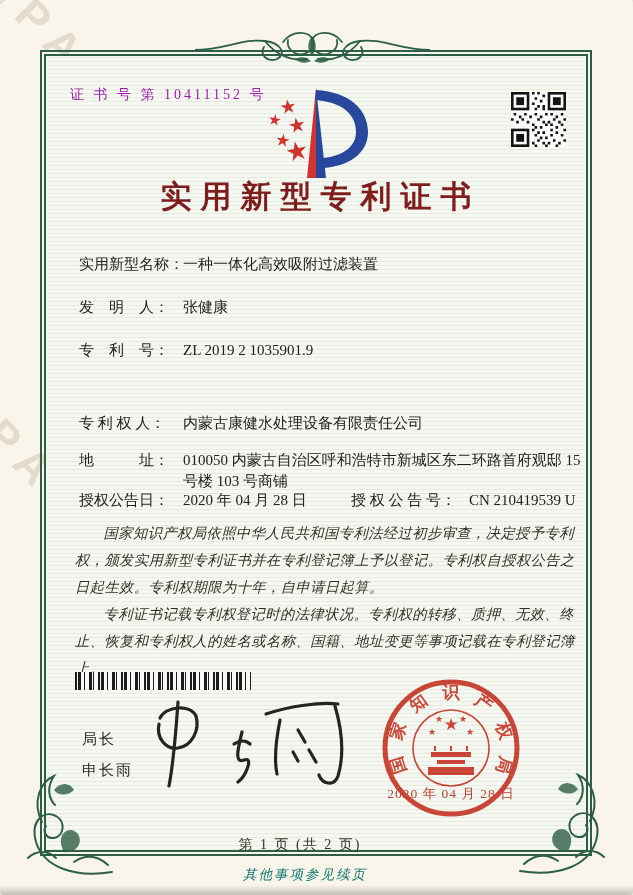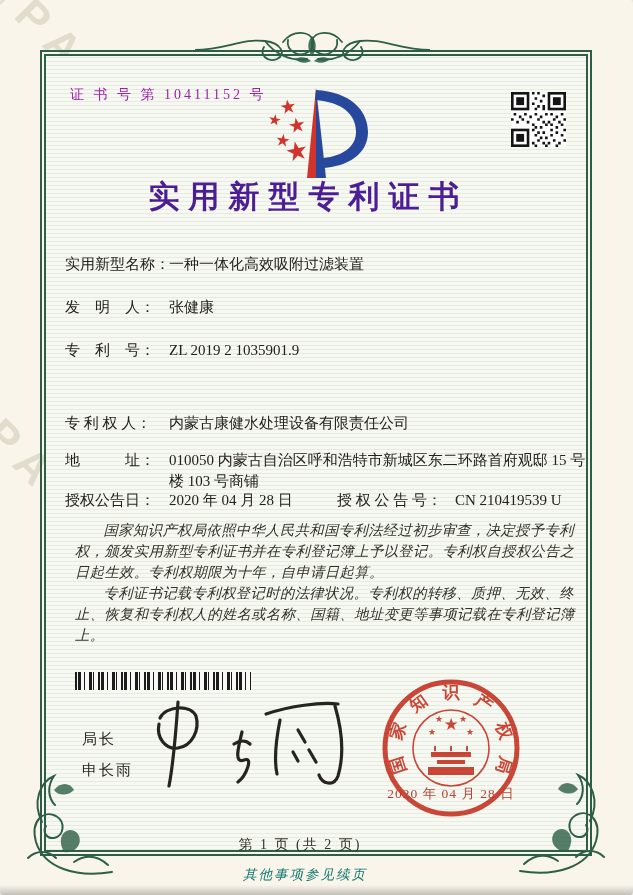--- a/index.html
+++ b/index.html
@@ -15,30 +15,30 @@
   .frame{position:absolute;left:40px;top:50px;width:552px;height:806px;
          border:2px solid #2d5f47;padding:2px;box-sizing:border-box;}
   .frame-inner{width:100%;height:100%;border:2px solid #2d5f47;box-sizing:border-box;
          background:#f6f8f1;
          background-image:repeating-linear-gradient(0deg, rgba(125,160,130,0.14) 0 1px, rgba(0,0,0,0) 1px 4px);}
   svg.ornament{position:absolute;pointer-events:none;}
   
   .cert-no{position:absolute;left:70px;top:86px;font-size:14px;letter-spacing:3px;color:#a21caf;}
   .qr{position:absolute;left:511px;top:92px;width:55px;height:55px;background:#fff;}
   .logo{position:absolute;left:250px;top:80px;}
-  .title{position:absolute;left:28px;top:176px;width:552px;text-align:center;
-         font-size:31px;font-weight:600;letter-spacing:9px;color:#4c1d95;padding-left:9px;box-sizing:border-box;}
-  
-  .row{position:absolute;left:65px;right:45px;display:flex;align-items:flex-start;
+  .title{position:absolute;left:40px;top:176px;width:552px;text-align:center;
+         font-size:31px;font-weight:600;letter-spacing:9px;color:#7f1d1d;padding-left:9px;box-sizing:border-box;}
+  
+  .row{position:absolute;left:79px;right:45px;display:flex;align-items:flex-start;
        font-size:15px;line-height:21px;color:#24211c;}
   .flabel{display:inline-block;width:104px;flex:0 0 104px;white-space:nowrap;}
   .fvalue{flex:1;}
   .fvalue-fixed{flex:0 0 168px;}
   
-  .body-text{position:absolute;left:75px;right:48px;top:520px;font-size:14.3px;line-height:21px;
+  .body-text{position:absolute;left:75px;right:48px;top:520px;font-size:14.3px;line-height:27px;
              font-style:italic;letter-spacing:0.4px;color:#33302a;}
   .body-text p{margin:0;text-indent:2em;}
   
   .barcode{position:absolute;left:75px;top:672px;width:176px;height:18px;
     background:repeating-linear-gradient(90deg,#1c1c1c 0 2px,#f8f8f4 2px 3px,#1c1c1c 3px 6px,#f8f8f4 6px 9px,
       #1c1c1c 9px 10px,#f8f8f4 10px 14px,#1c1c1c 14px 17px,#f8f8f4 17px 18px,#1c1c1c 18px 19px,#f8f8f4 19px 23px);}
   .officer{position:absolute;left:82px;top:730px;font-size:15px;color:#2a2722;letter-spacing:2px;}
   .officer div{margin-bottom:12px;font-family:Liberation Mono, monospace;}
   .signature{position:absolute;left:138px;top:688px;}
   .seal-svg{position:absolute;left:368px;top:658px;mix-blend-mode:multiply;opacity:0.93;}

